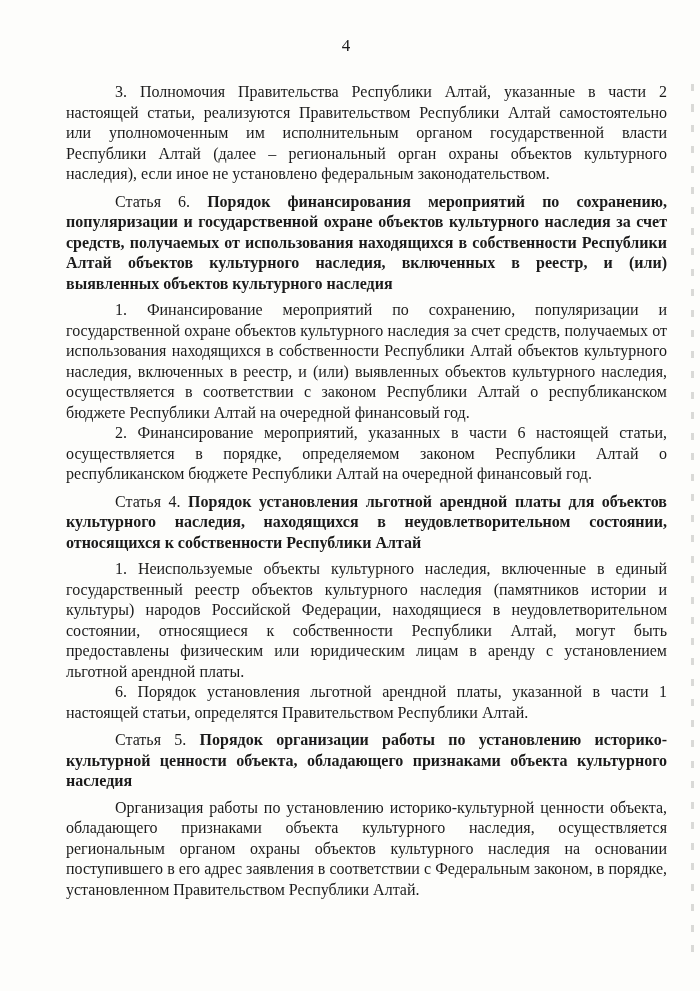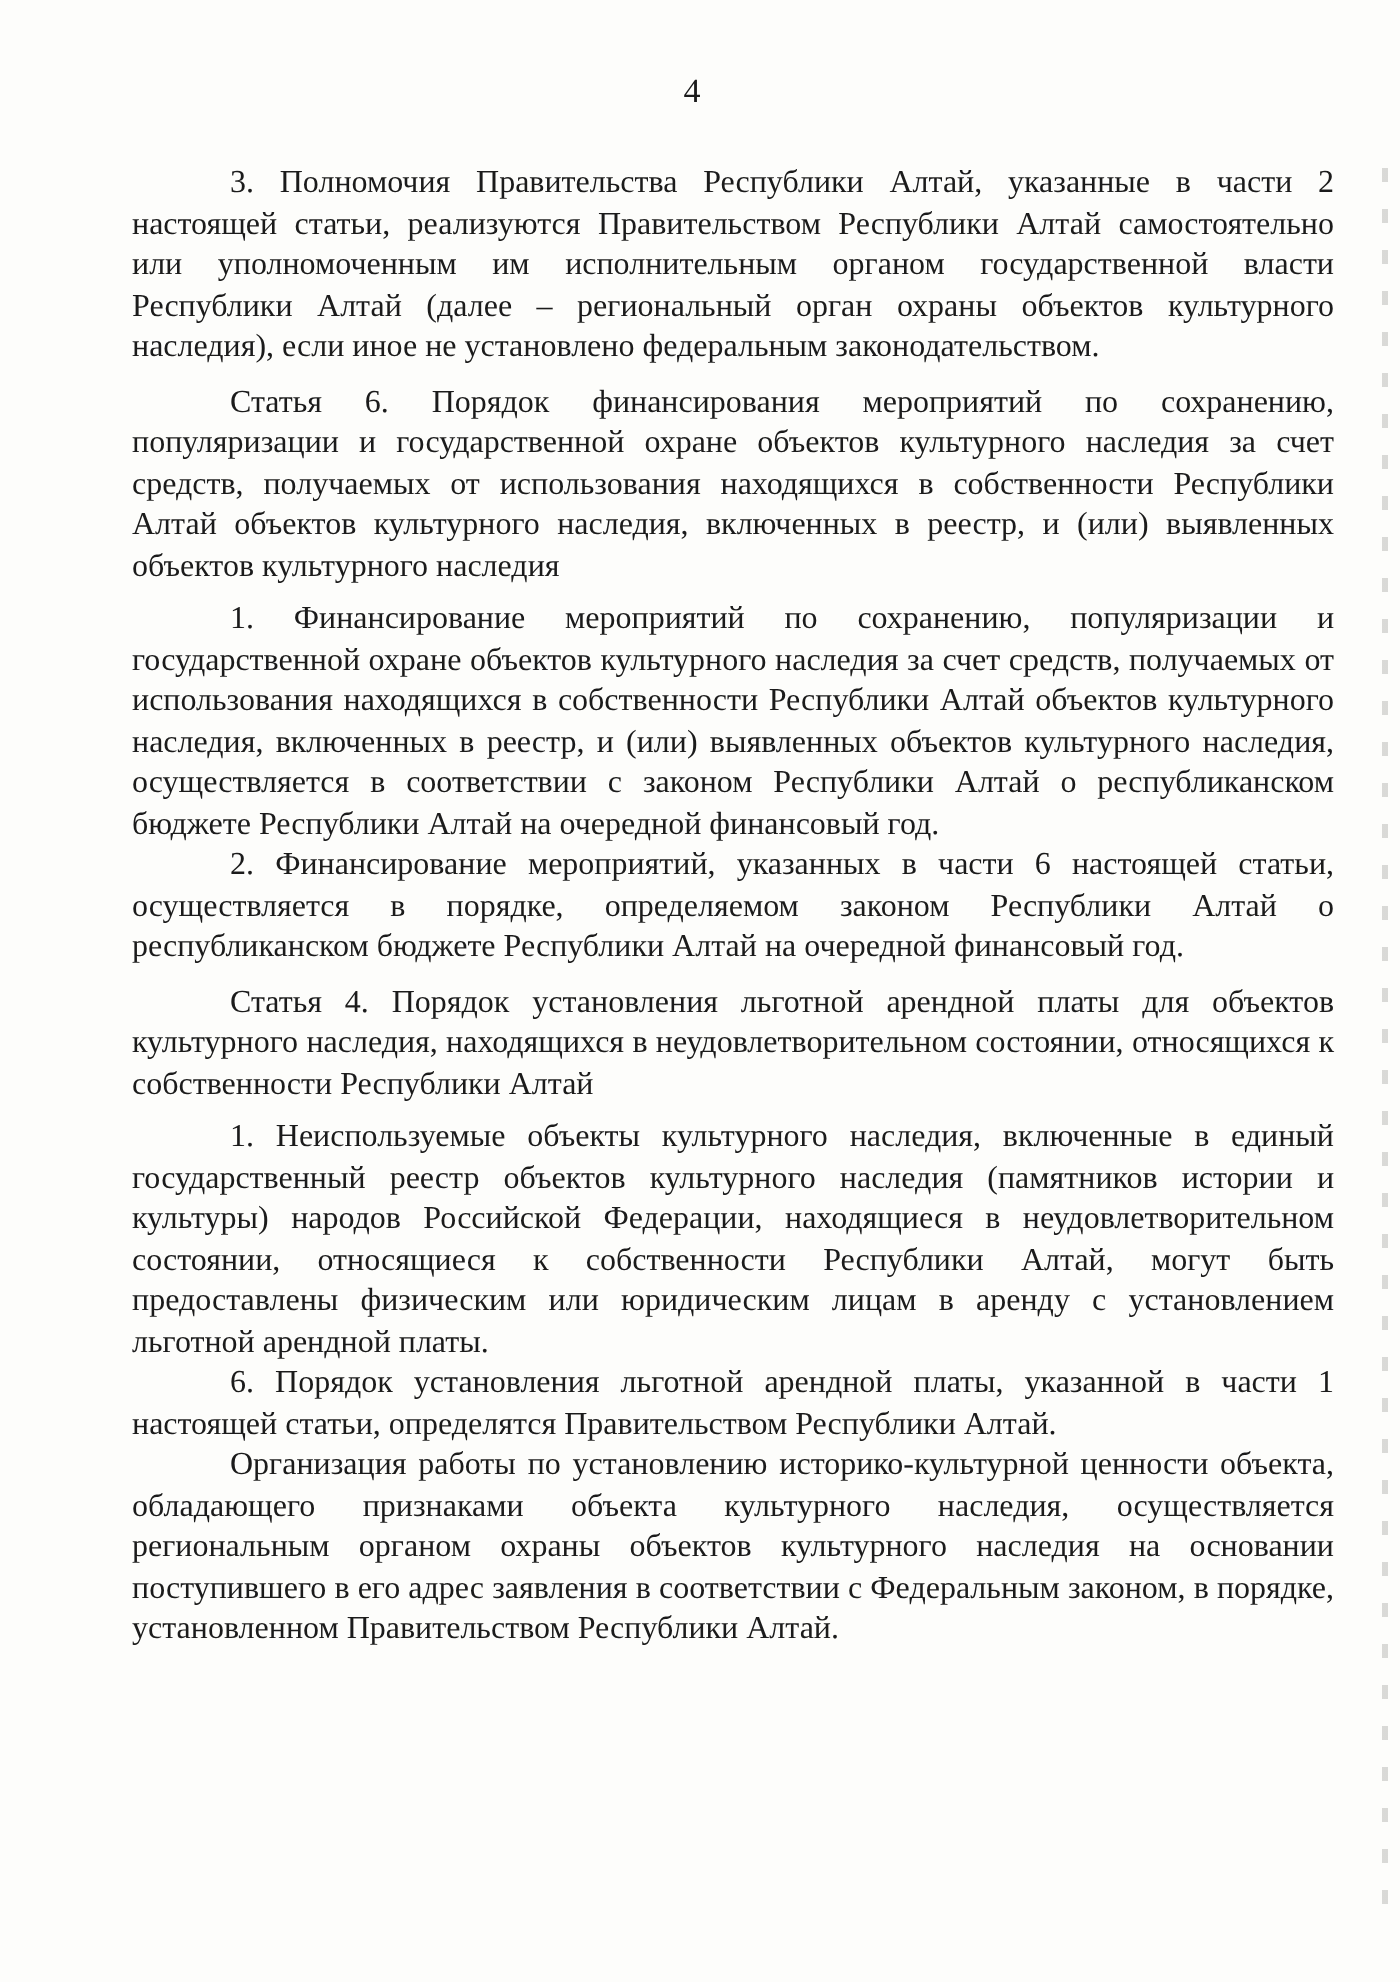--- a/index.html
+++ b/index.html
@@ -37,21 +37,21 @@
   .content p {
     margin: 0;
     padding: 0;
     text-indent: 49px;
   }
   .content p.heading {
     margin: 7px 0 6px 0;
     font-weight: normal;
   }
   .content p.heading b {
-    font-weight: normal;
+    font-weight: bold;
   }
   .edge-marks {
     position: absolute;
     left: 691px;
     top: 84px;
     width: 3px;
     height: 871px;
     background: repeating-linear-gradient(
       180deg,
       #c6c6c3 0px, #c6c6c3 7px,
@@ -76,20 +76,21 @@
     <p>1. Финансирование мероприятий по сохранению, популяризации и государственной охране объектов культурного наследия за счет средств, получаемых от использования находящихся в собственности Республики Алтай объектов культурного наследия, включенных в реестр, и (или) выявленных объектов культурного наследия, осуществляется в соответствии с законом Республики Алтай о республиканском бюджете Республики Алтай на очередной финансовый год.</p>
 
     <p>2. Финансирование мероприятий, указанных в части 6 настоящей статьи, осуществляется в порядке, определяемом законом Республики Алтай о республиканском бюджете Республики Алтай на очередной финансовый год.</p>
 
     <p class="heading"><span>Статья 4.</span> <b>Порядок установления льготной арендной платы для объектов культурного наследия, находящихся в неудовлетворительном состоянии, относящихся к собственности Республики Алтай</b></p>
 
     <p>1. Неиспользуемые объекты культурного наследия, включенные в единый государственный реестр объектов культурного наследия (памятников истории и культуры) народов Российской Федерации, находящиеся в неудовлетворительном состоянии, относящиеся к собственности Республики Алтай, могут быть предоставлены физическим или юридическим лицам в аренду с установлением льготной арендной платы.</p>
 
     <p>6. Порядок установления льготной арендной платы, указанной в части 1 настоящей статьи, определятся Правительством Республики Алтай.</p>
 
+    <p class="heading"><span>Статья 5.</span> <b>Порядок организации работы по установлению историко-культурной ценности объекта, обладающего признаками объекта культурного наследия</b></p>
 
     <p>Организация работы по установлению историко-культурной ценности объекта, обладающего признаками объекта культурного наследия, осуществляется региональным органом охраны объектов культурного наследия на основании поступившего в его адрес заявления в соответствии с Федеральным законом, в порядке, установленном Правительством Республики Алтай.</p>
 
   </div>
 
   <div class="edge-marks"></div>
 
 </div>
 
 </body></html>

